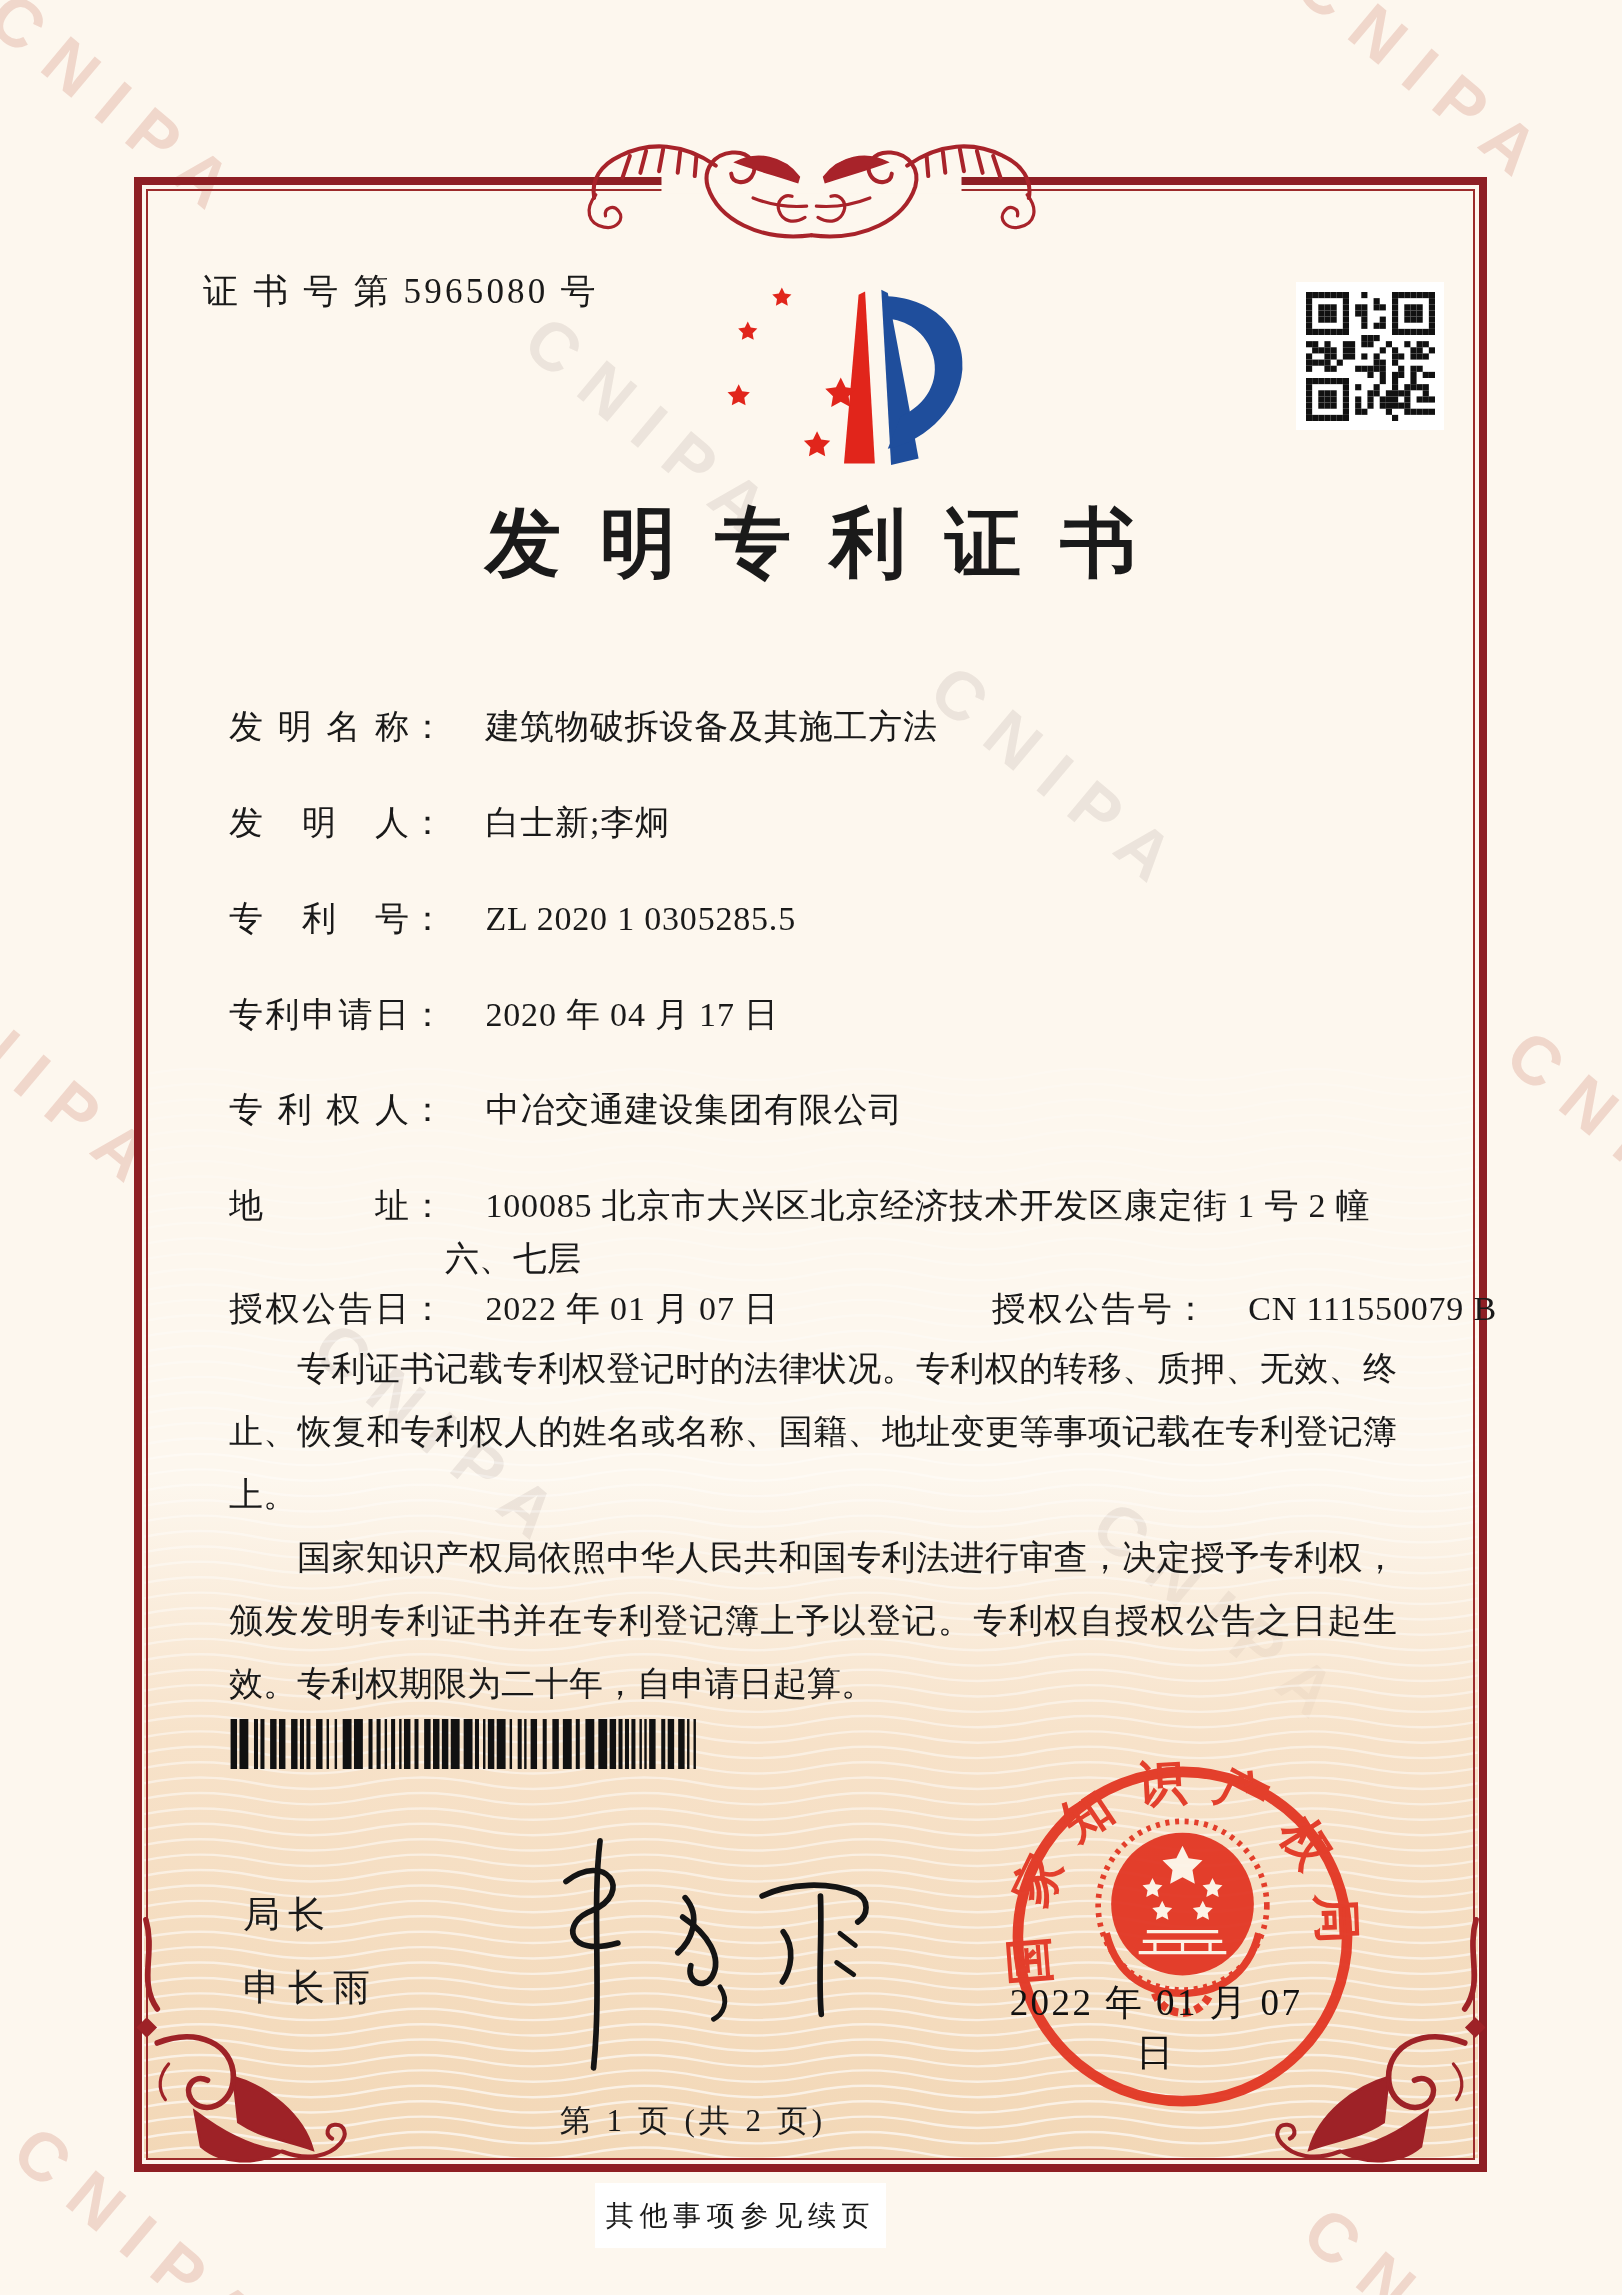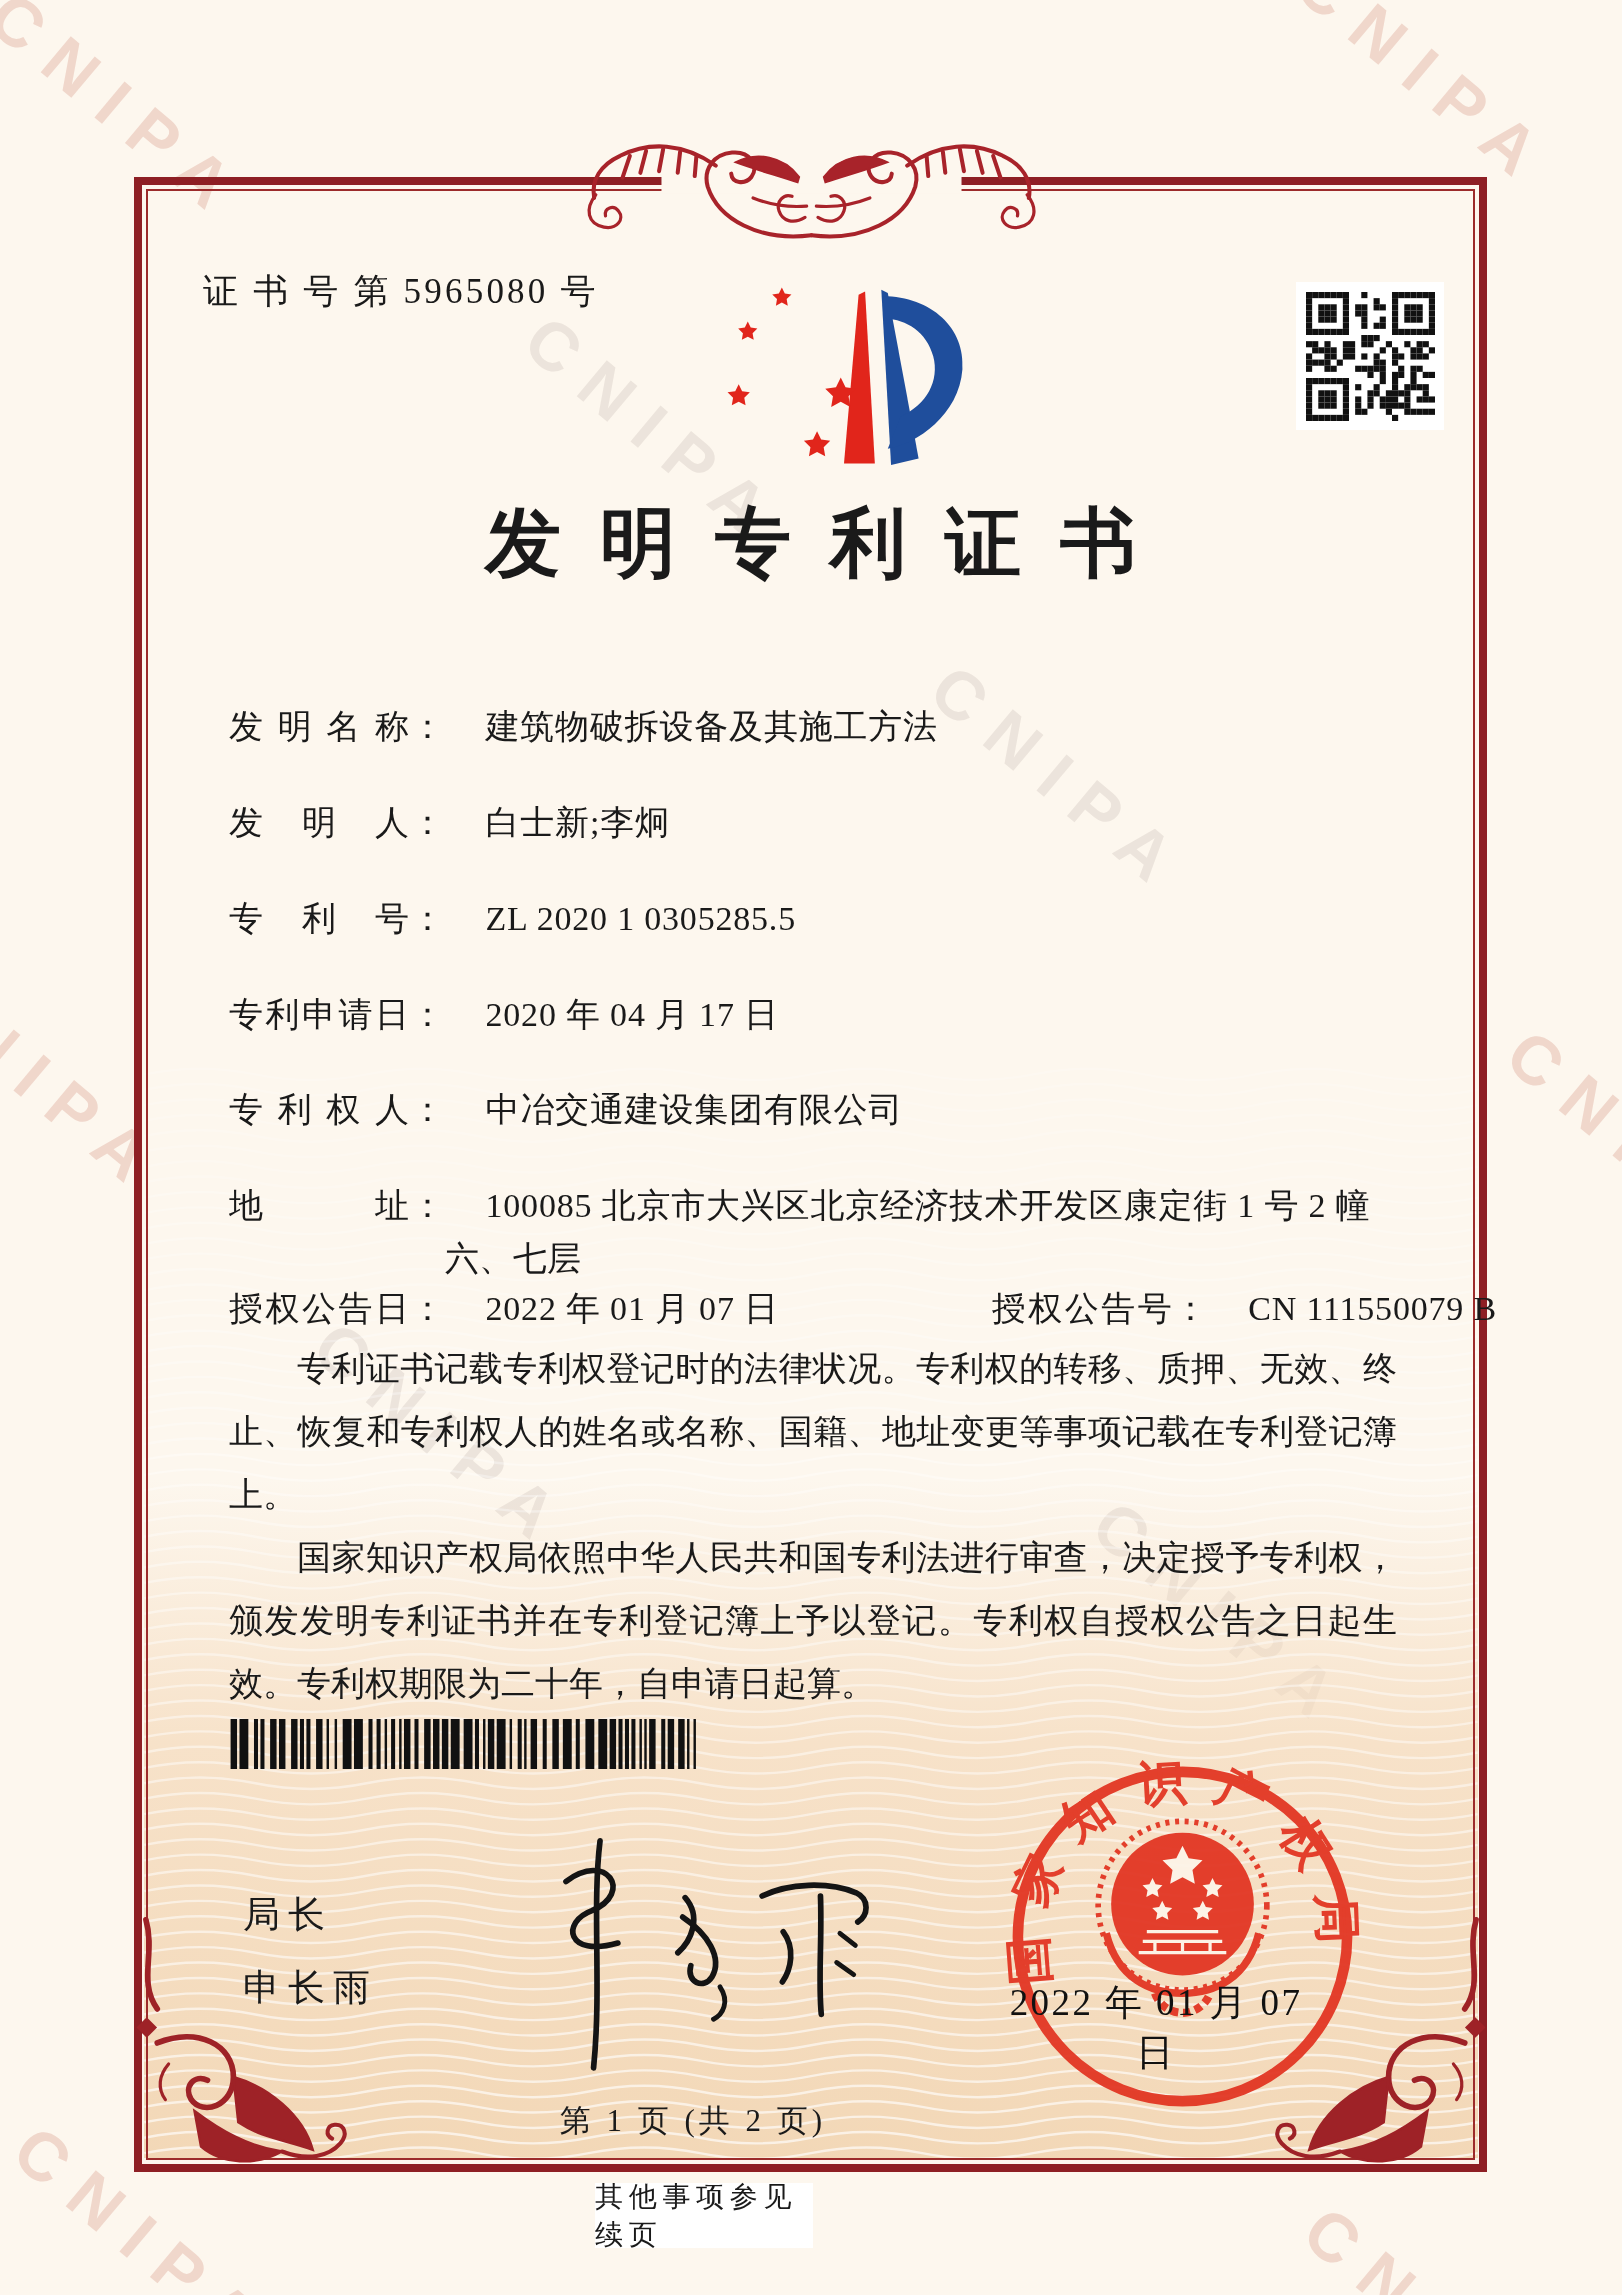--- a/index.html
+++ b/index.html
@@ -42,21 +42,21 @@
     background:linear-gradient(to bottom,rgba(246,224,198,0) 0%,rgba(246,224,198,0) 38%,
                rgba(245,219,189,0.75) 62%,rgba(242,214,180,0.95) 100%);}
   .barcode{left:229px;top:1719px;z-index:5;}
   .signer{position:absolute;left:243px;font-size:37px;letter-spacing:8px;z-index:6;margin-top:9px;}
   .sig{left:519px;top:1818px;z-index:6;}
   .seal{left:996px;top:1750px;z-index:6;opacity:0.94;}
   .seal-date{left:1002px;top:1978px;width:308px;text-align:center;font-size:37px;
              letter-spacing:2.4px;z-index:7;color:#111;}
   .page-num{left:134px;top:2100px;width:1118px;text-align:center;font-size:31px;
             letter-spacing:4px;z-index:6;}
-  .footer-note{left:595px;top:2183px;width:218px;height:65px;background:#ffffff;
+  .footer-note{left:595px;top:2183px;width:291px;height:65px;background:#ffffff;
                display:flex;align-items:center;justify-content:center;font-size:28px;
                letter-spacing:5.7px;z-index:6;}
 </style>
 </head>
 <body>
 
 <div class="wm pink" style="left:24px;top:-24px;">CNIPA</div>
 <div class="wm pink" style="left:1331px;top:-57px;">CNIPA</div>
 <div class="wm gray" style="left:560px;top:300px;">CNIPA</div>
 <div class="wm gray" style="left:966px;top:649px;">CNIPA</div>

